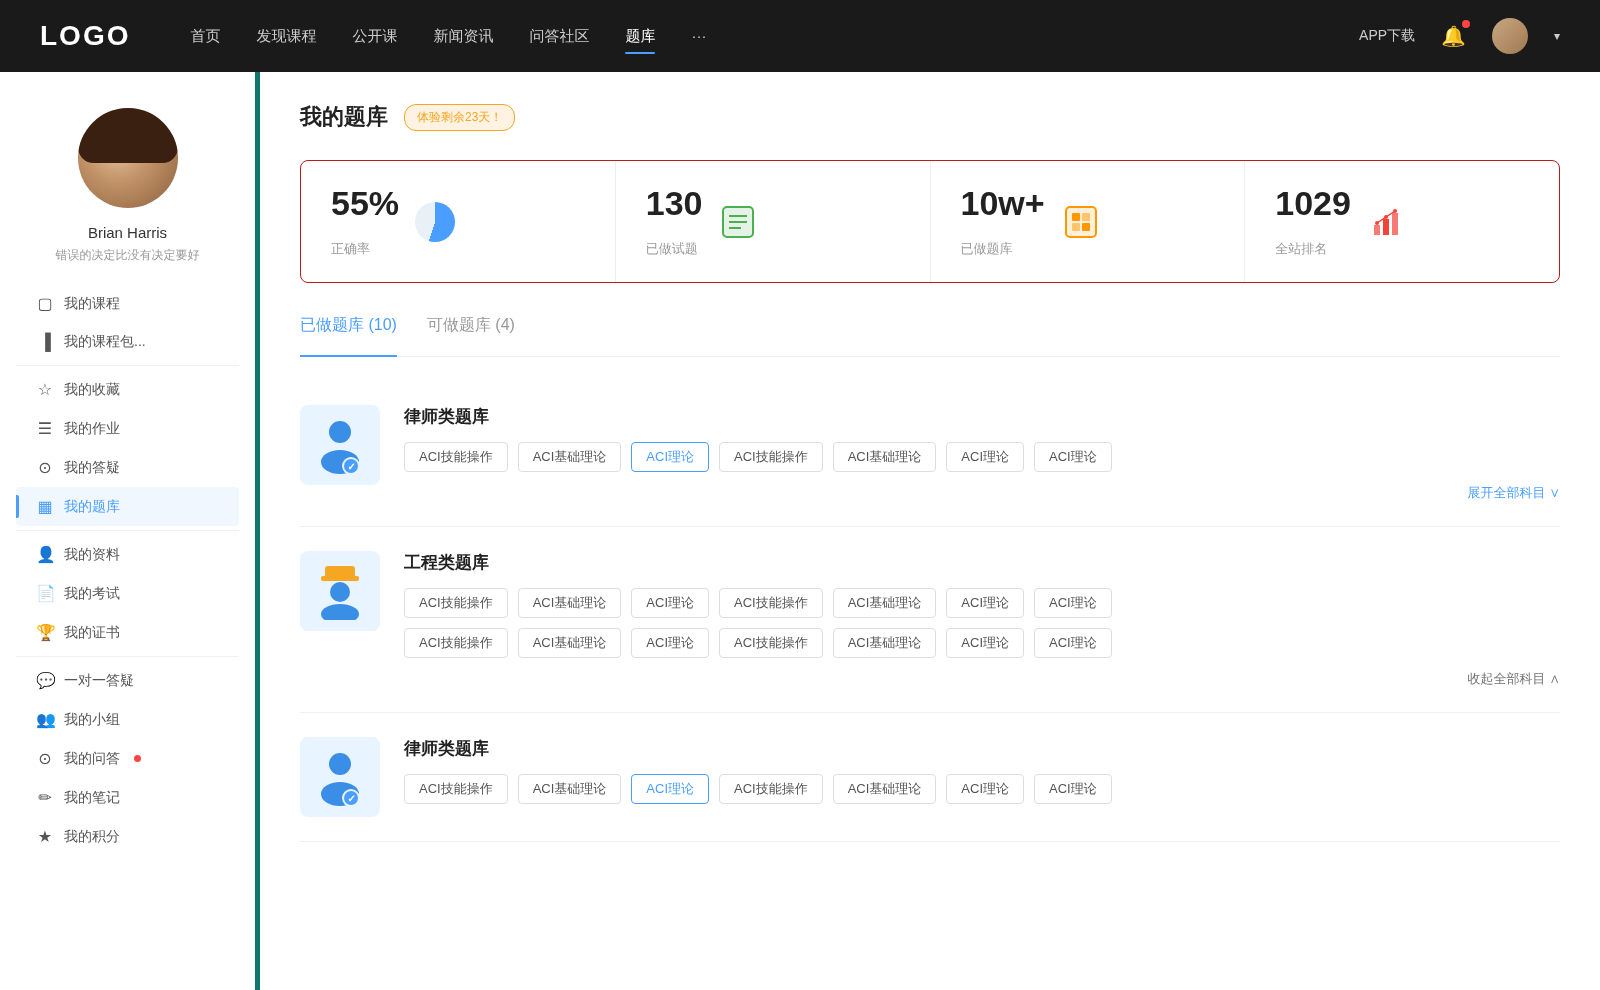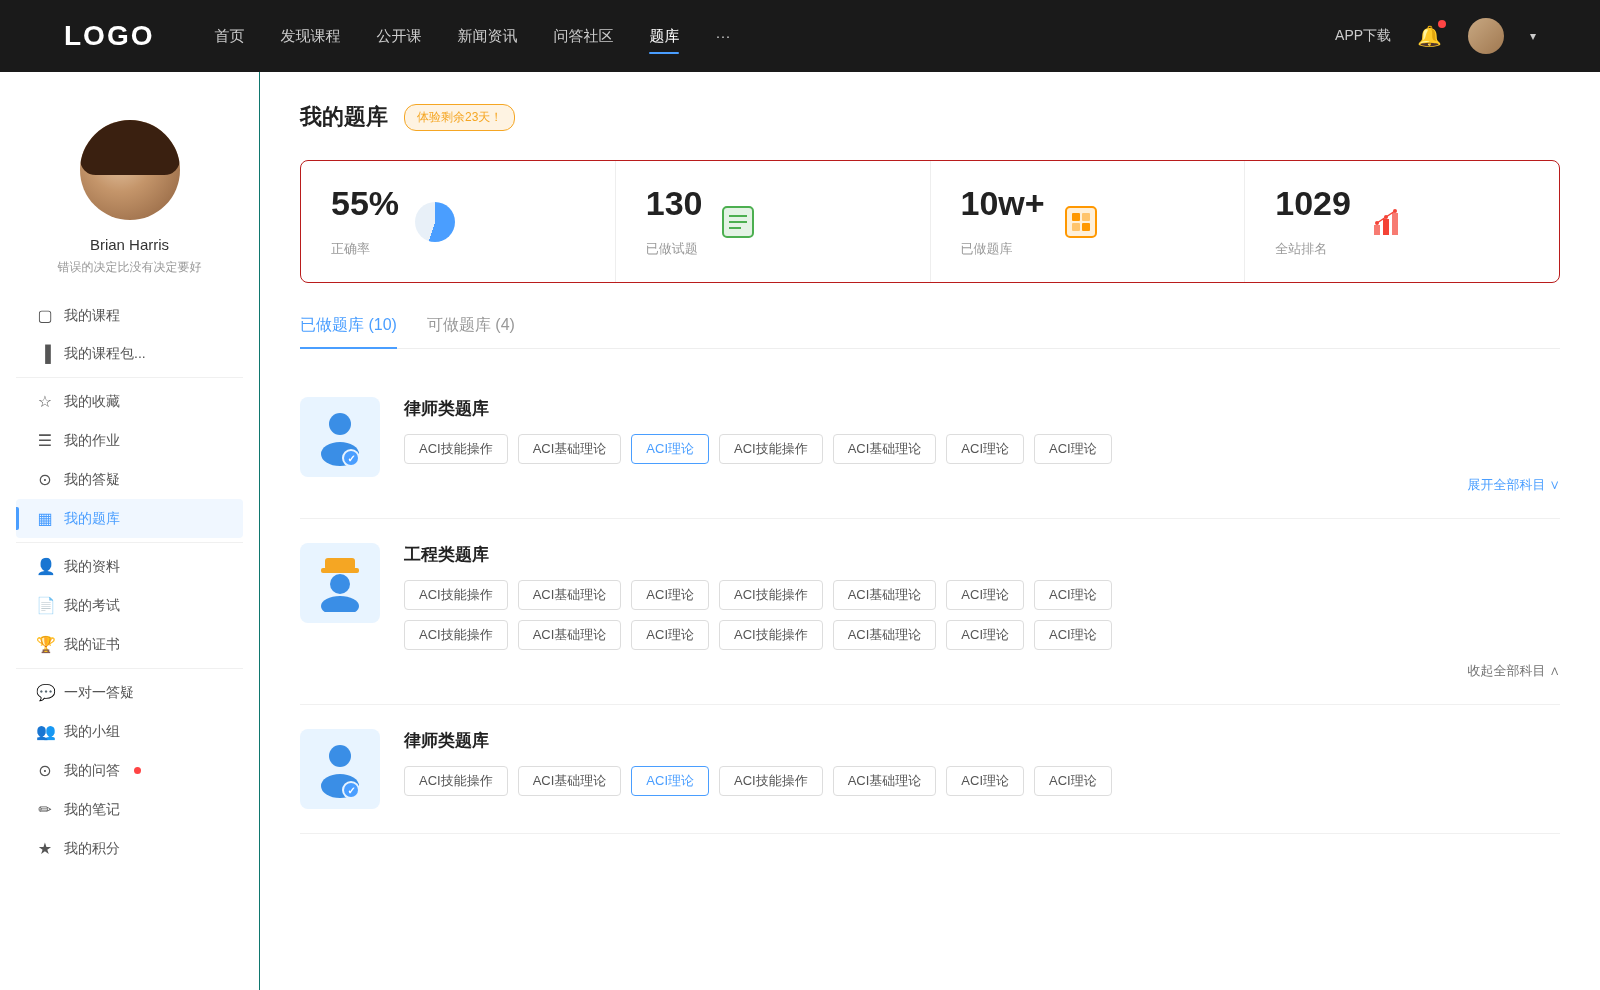--- a/index.html
+++ b/index.html
@@ -4,21 +4,21 @@
   <style>
     * { margin: 0; padding: 0; box-sizing: border-box; }
     body { font-family: 'PingFang SC', 'Microsoft YaHei', sans-serif; background: #f5f5f5; width: 1600px; height: 990px; overflow: hidden; }
 
     
     .top-nav {
       background: #1a1a1a;
       height: 72px;
       display: flex;
       align-items: center;
-      padding: 0 64px;
+      padding: 0 40px;
       position: fixed;
       top: 0; left: 0; right: 0;
       z-index: 100;
     }
     .nav-logo {
       color: white;
       font-size: 28px;
       font-weight: bold;
       margin-right: 60px;
       letter-spacing: 2px;
@@ -93,25 +93,25 @@
     .page-layout {
       display: flex;
       margin-top: 72px;
       height: calc(990px - 72px);
     }
 
     
     .sidebar {
       width: 260px;
       background: white;
-      padding: 48px 0 20px;
+      padding: 36px 0 20px;
       display: flex;
       flex-direction: column;
       align-items: center;
-      border-right: 1px solid #0f766e;
+      border-right: 5px solid #0f766e;
       flex-shrink: 0;
       overflow-y: auto;
     }
     .sidebar-avatar {
       width: 100px; height: 100px;
       border-radius: 50%;
       background: linear-gradient(135deg, #d4b896, #b08860);
       margin-bottom: 16px;
       overflow: hidden;
       position: relative;
@@ -266,21 +266,21 @@
     
     .tabs-row {
       display: flex;
       gap: 30px;
       margin-bottom: 24px;
       border-bottom: 1px solid #eee;
     }
     .tab-item {
       font-size: 16px;
       color: #999;
-      padding-bottom: 12px;
+      padding-bottom: 20px;
       cursor: pointer;
       position: relative;
     }
     .tab-item.active {
       color: #4a9eff;
       font-weight: 500;
     }
     .tab-item.active::after {
       content: '';
       position: absolute;

